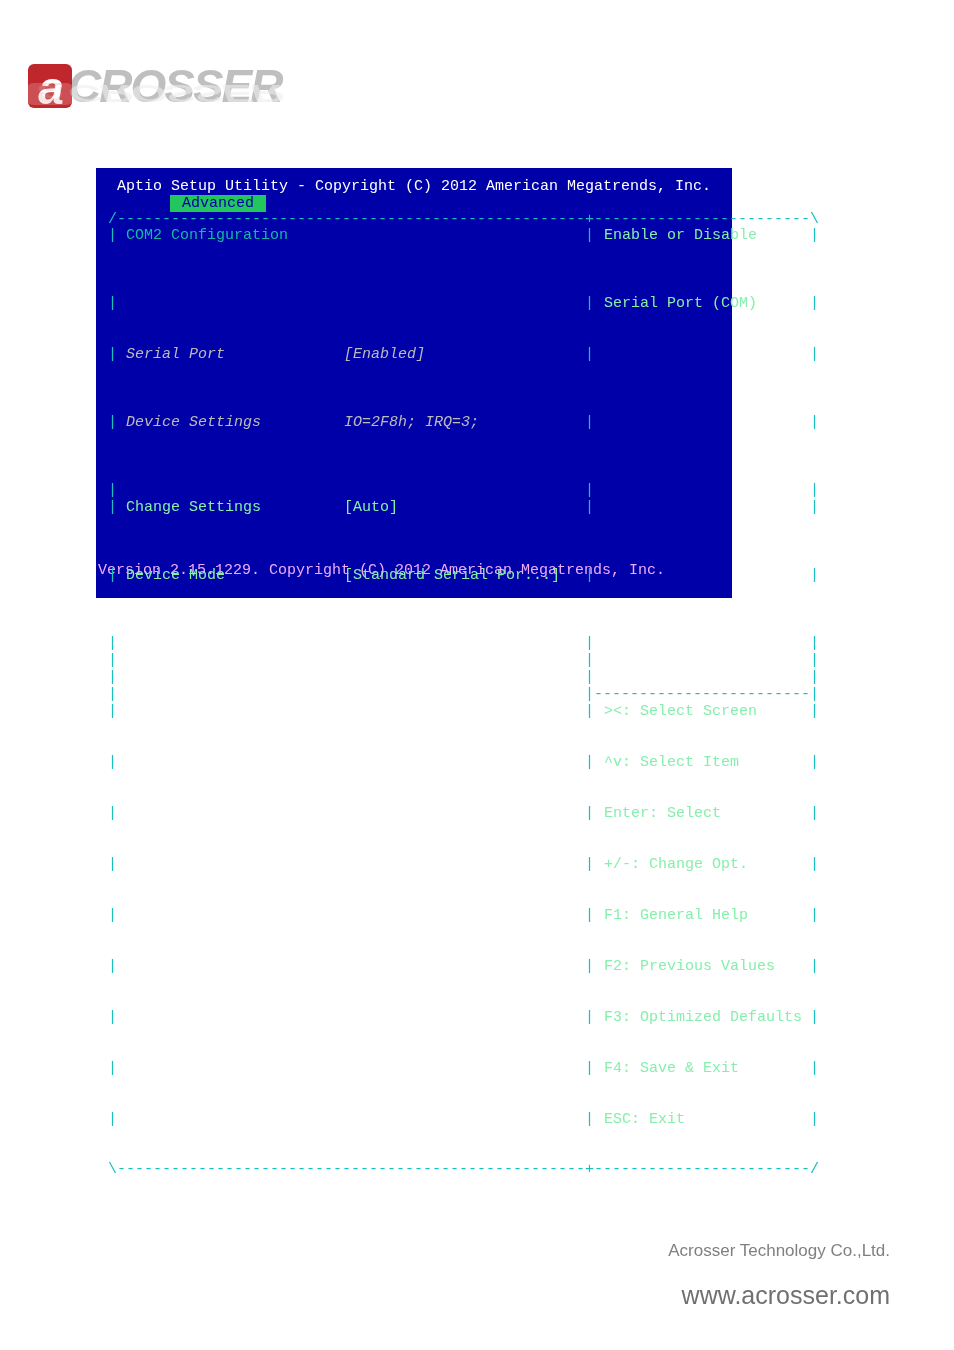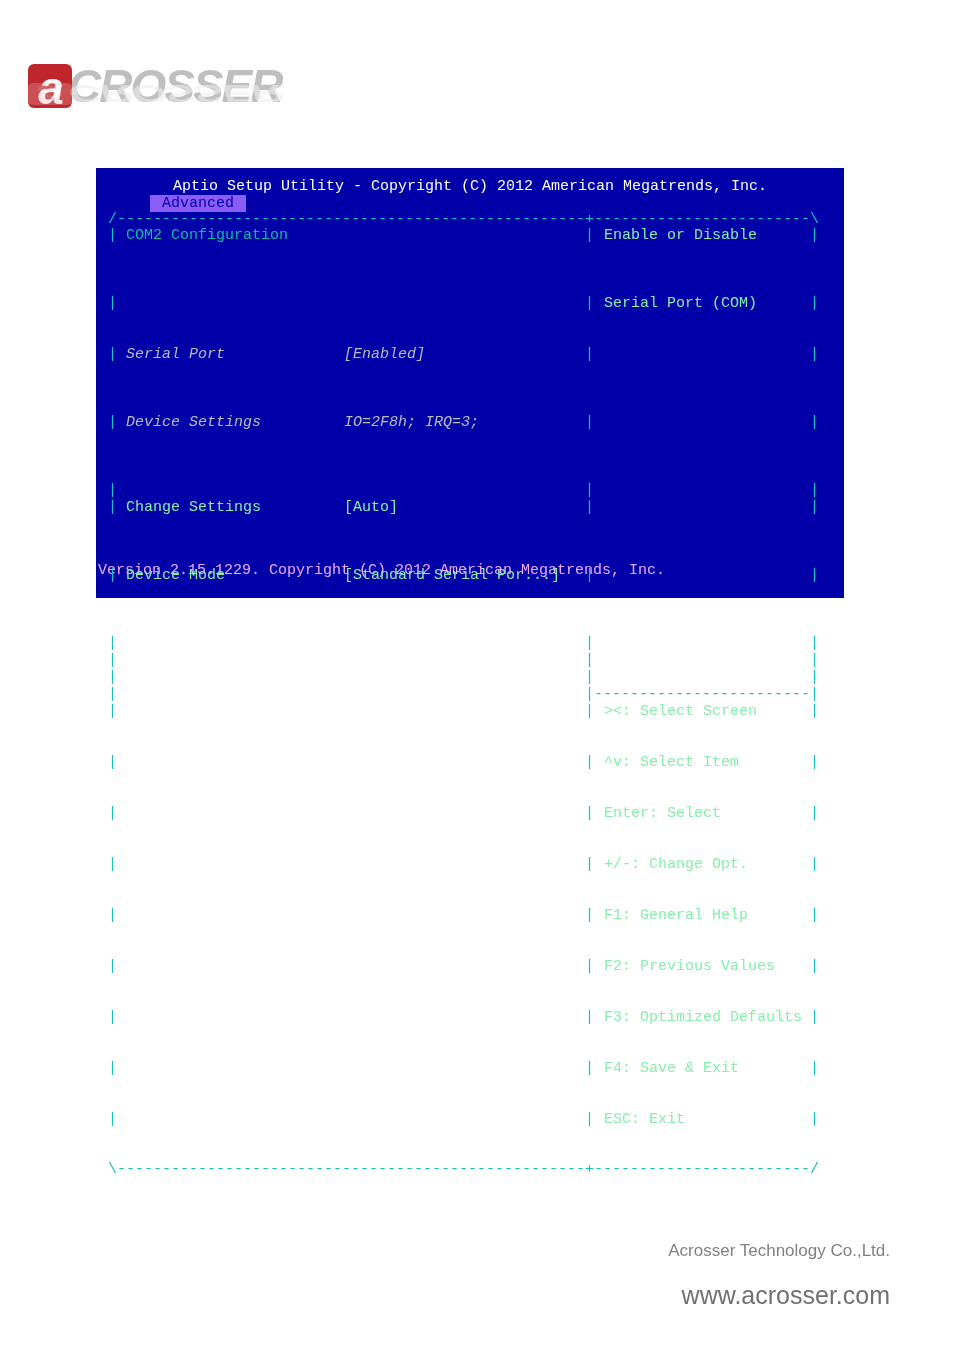--- a/index.html
+++ b/index.html
@@ -66,40 +66,40 @@
     margin-right: -4px;
     position: relative;
     font-style: italic;
     opacity: 0.5;
   }
 
   .bios-box {
     position: absolute;
     top: 168px;
     left: 96px;
-    width: 748px;
+    width: 636px;
     height: 430px;
     background: #0000a8;
     border: 2px solid #0000a8;
     font-family: "Courier New", monospace;
     font-size: 15px;
     color: #ffffff;
     box-sizing: border-box;
   }
   .bios-header {
     padding-top: 8px;
     text-align: center;
     color: #ffffff;
     white-space: nowrap;
   }
   .bios-tab {
-    background: #8b5cf6;
+    background: #22c55e;
     color: #0000a8;
     padding: 0 6px;
-    margin-left: 52px;
+    margin-left: 72px;
     display: inline-block;
     width: 84px;
     text-align: center;
   }
   .bios-tab-row {
     text-align: left;
   }
   .bios-body {
     position: relative;
     height: 346px;

